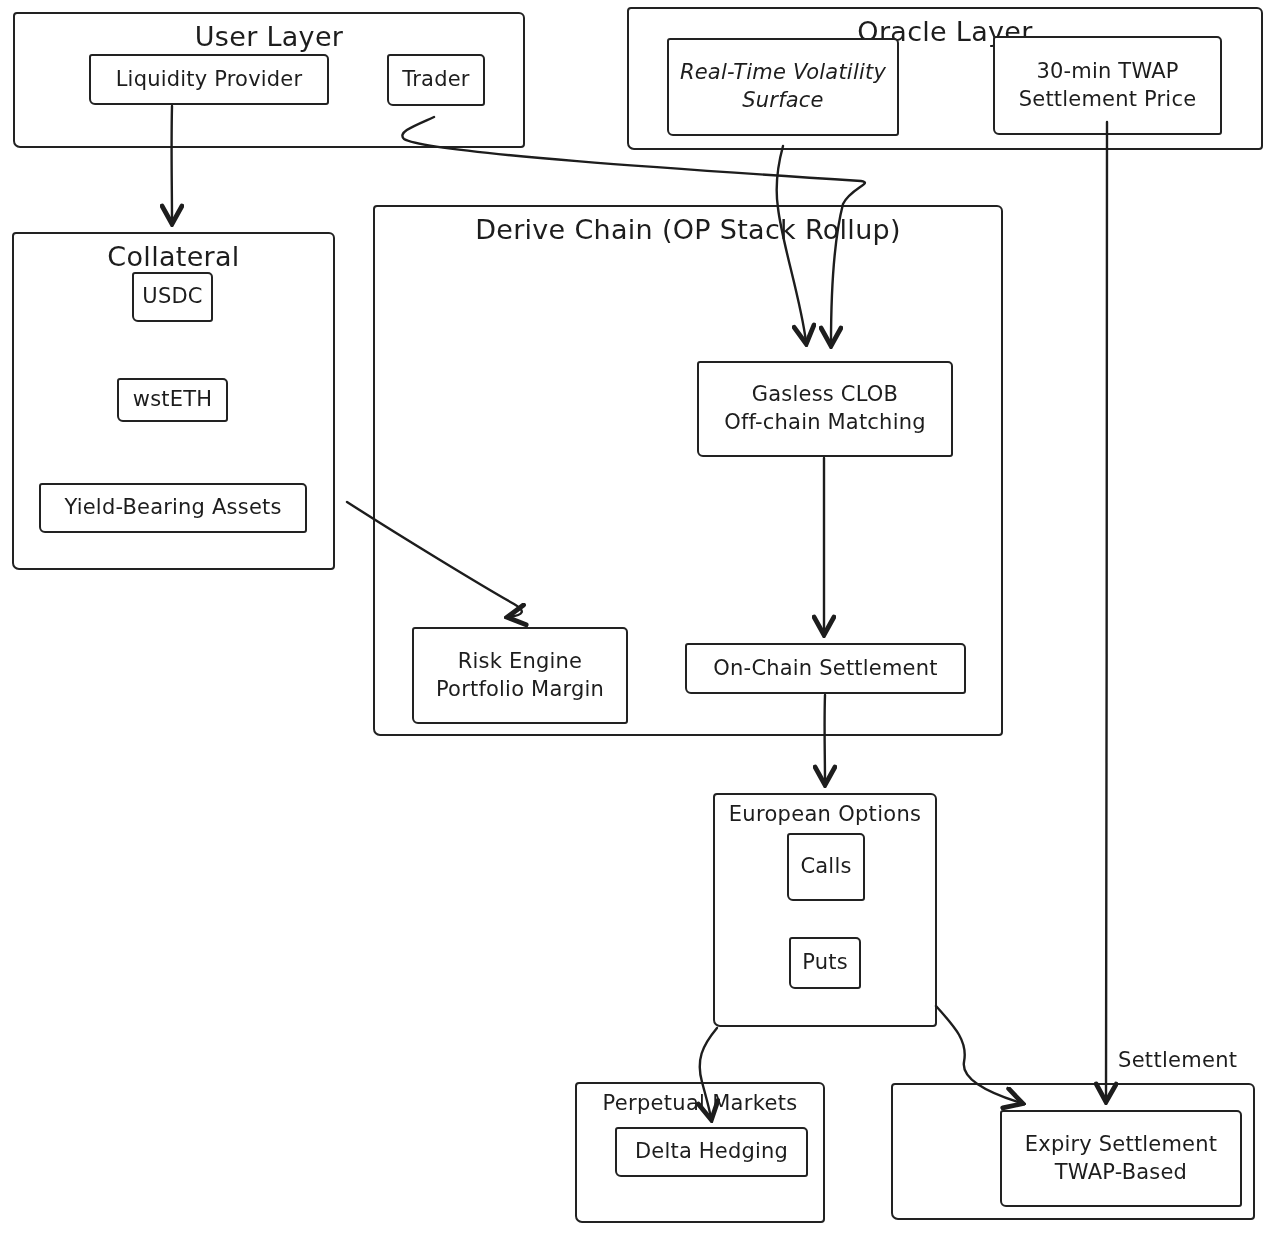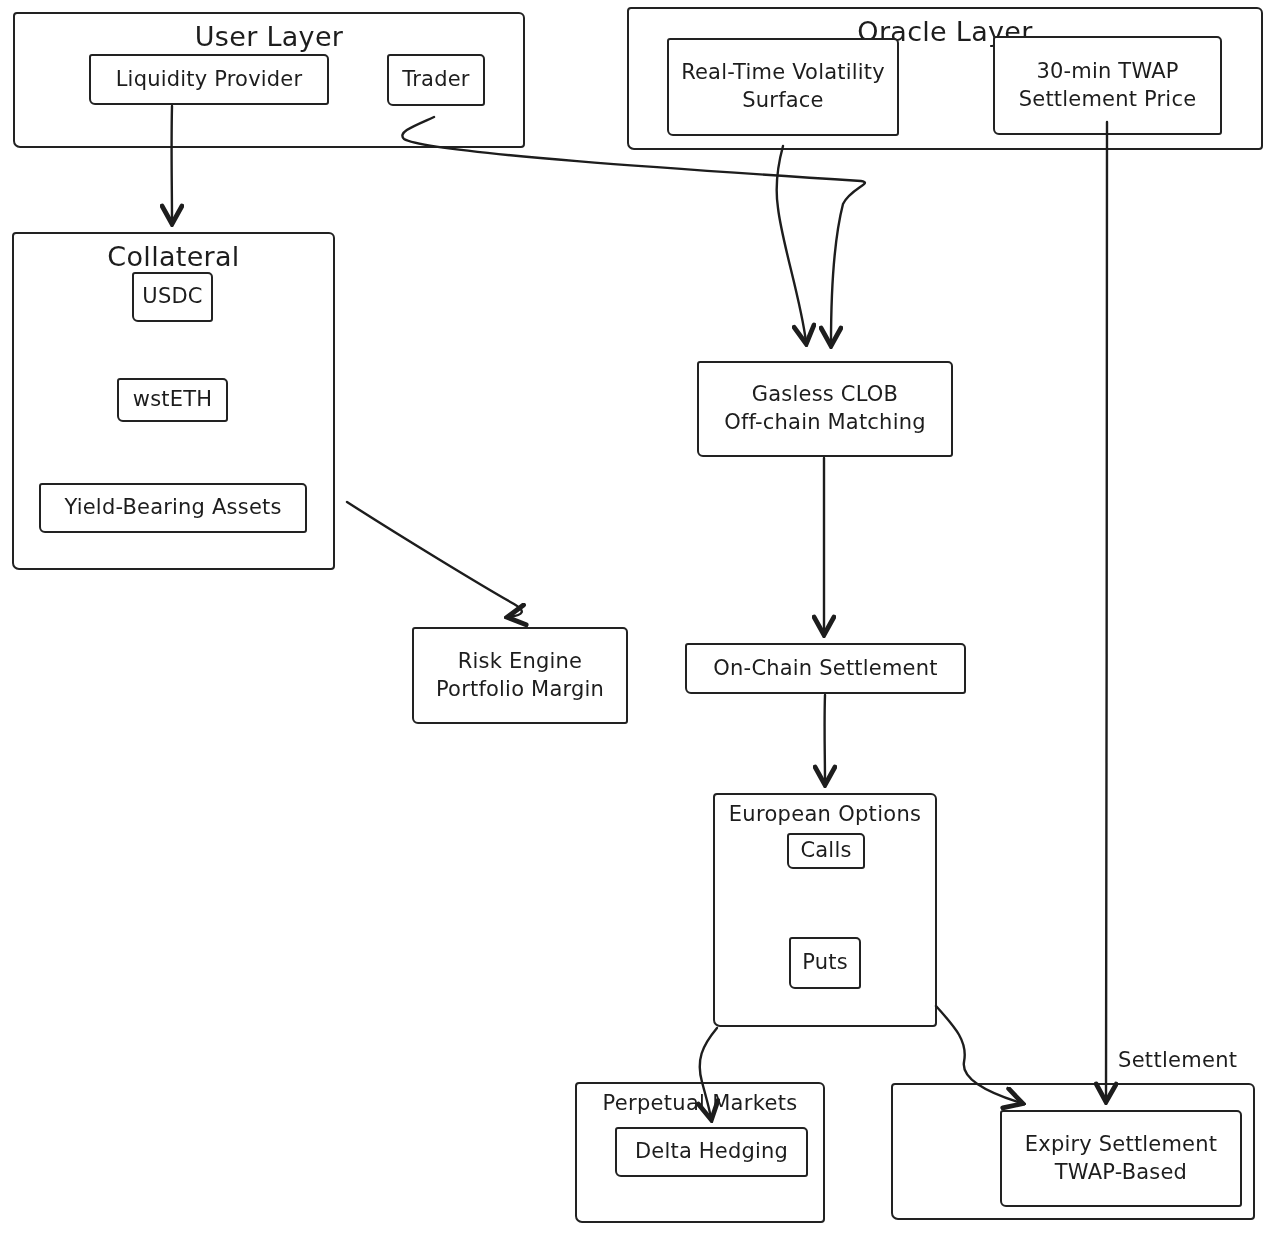--- a/index.html
+++ b/index.html
@@ -41,21 +41,21 @@
   <div class="nbox" style="left:53px;top:54px;width:240px;height:51px;margin-left:36px;">
     <span>Liquidity Provider</span>
   </div>
   <div class="nbox" style="left:387px;top:54px;width:98px;height:52px;">
     <span>Trader</span>
   </div>
 
   <div class="gbox" style="left:627px;top:7px;width:636px;height:143px;">
     <div class="gtitle">Oracle Layer</div>
   </div>
-  <div class="nbox" style="left:667px;top:38px;width:232px;height:98px;">
+  <div class="nbox" style="left:667px;top:38px;width:232px;height:98px;font-style:italic;">
     <span>Real-Time Volatility</span>
     <span>Surface</span>
   </div>
   <div class="nbox" style="left:993px;top:36px;width:229px;height:99px;">
     <span>30-min TWAP</span>
     <span>Settlement Price</span>
   </div>
 
   <div class="gbox" style="left:12px;top:232px;width:323px;height:338px;padding-left:48px;">
     <div class="gtitle">Collateral</div>
@@ -63,36 +63,39 @@
   <div class="nbox" style="left:132px;top:272px;width:81px;height:50px;">
     <span>USDC</span>
   </div>
   <div class="nbox" style="left:117px;top:378px;width:111px;height:44px;justify-content:center;">
     <span>wstETH</span>
   </div>
   <div class="nbox" style="left:39px;top:483px;width:268px;height:50px;">
     <span>Yield-Bearing Assets</span>
   </div>
 
+  <div class="gbox" style="left:373px;top:205px;width:630px;height:531px;">
+    <div class="gtitle">Derive Chain (OP Stack Rollup)</div>
+  </div>
   <div class="nbox" style="left:697px;top:361px;width:256px;height:96px;">
     <span>Gasless CLOB</span>
     <span>Off-chain Matching</span>
   </div>
   <div class="nbox" style="left:412px;top:627px;width:216px;height:97px;">
     <span>Risk Engine</span>
     <span>Portfolio Margin</span>
   </div>
   <div class="nbox" style="left:685px;top:643px;width:281px;height:51px;">
     <span>On-Chain Settlement</span>
   </div>
 
   <div class="gbox" style="left:713px;top:793px;width:224px;height:234px;">
     <div class="gtitle" style="font-size:21px;">European Options</div>
   </div>
-  <div class="nbox" style="left:787px;top:833px;width:78px;height:36px;">
+  <div class="nbox" style="left:787px;top:833px;width:78px;height:68px;">
     <span>Calls</span>
   </div>
   <div class="nbox" style="left:789px;top:937px;width:72px;height:52px;">
     <span>Puts</span>
   </div>
 
   <div class="gbox" style="left:575px;top:1082px;width:250px;height:141px;">
     <div class="gtitle" style="font-size:21px;">Perpetual Markets</div>
   </div>
   <div class="nbox" style="left:615px;top:1127px;width:193px;height:50px;">

